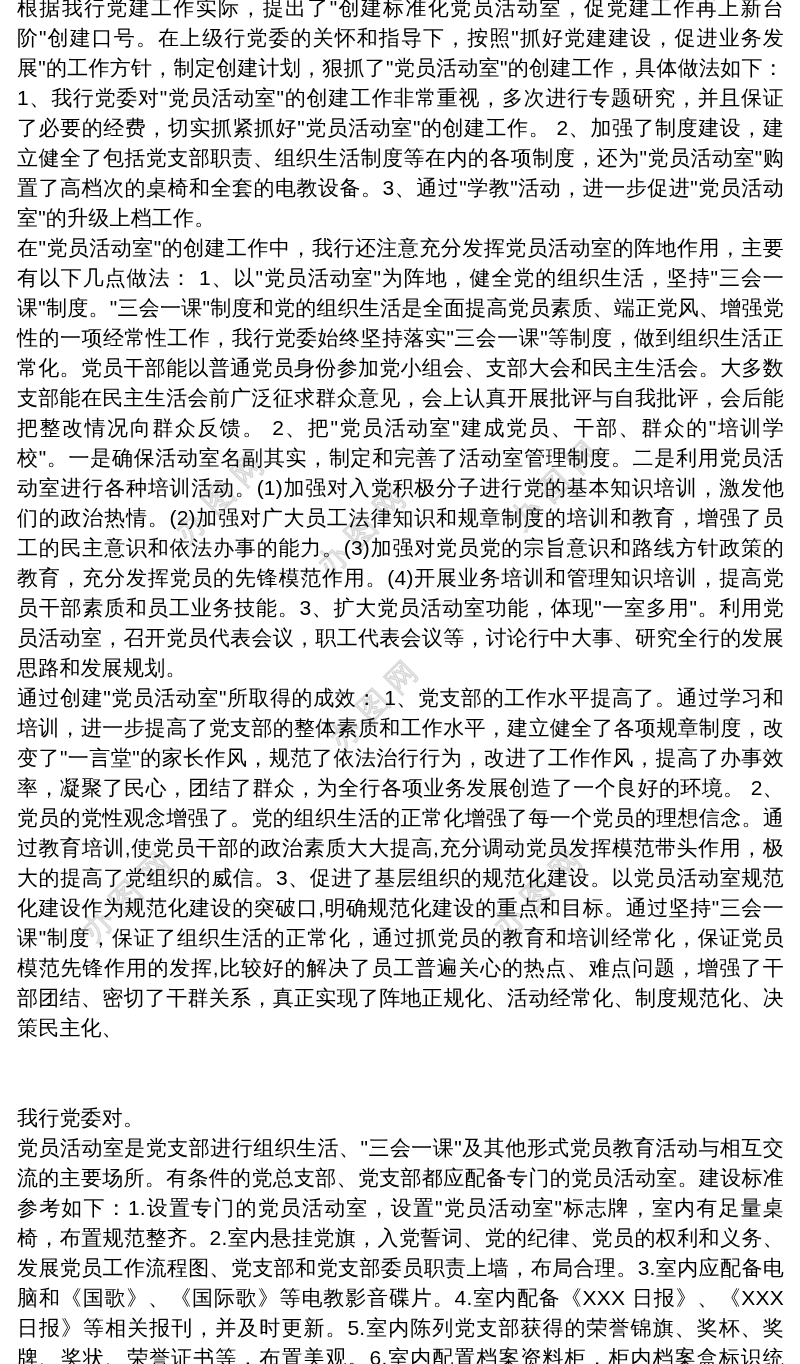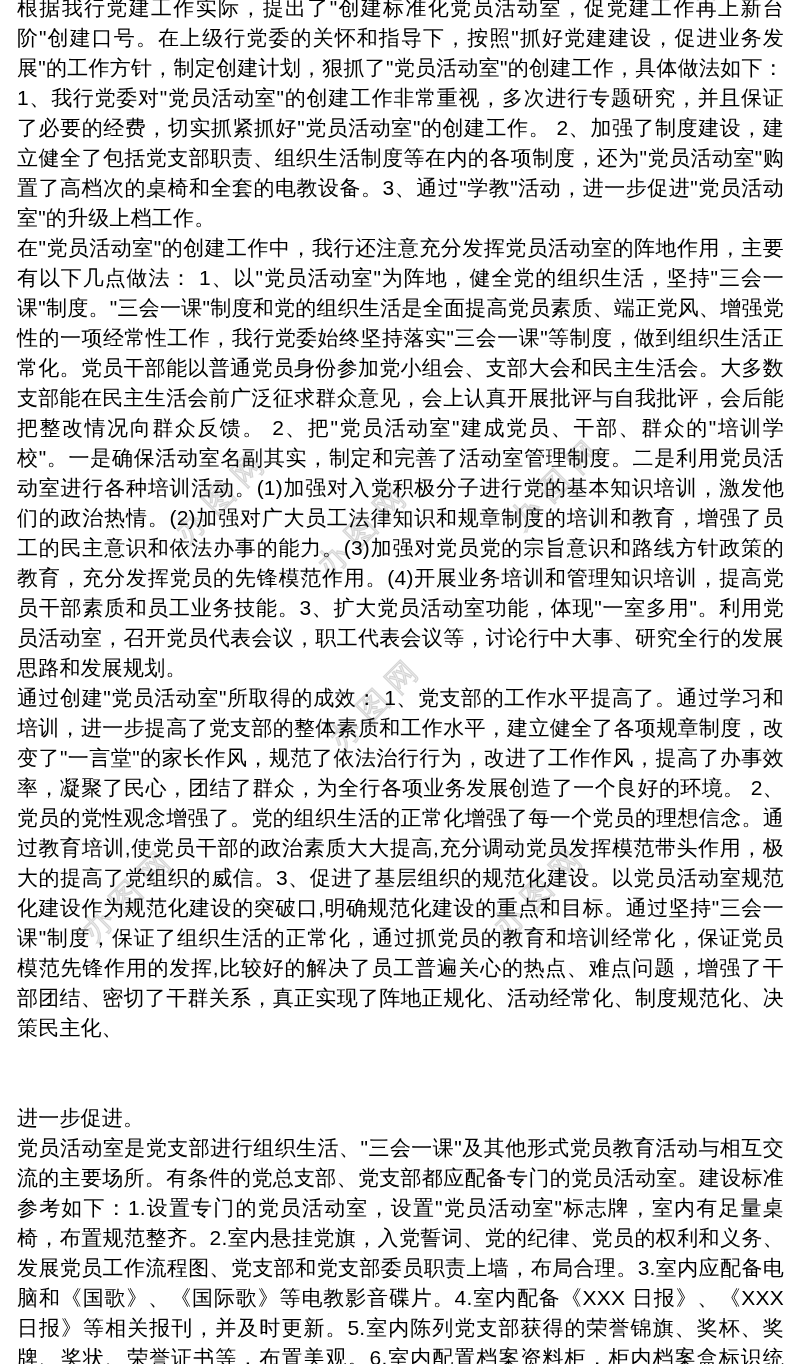--- a/index.html
+++ b/index.html
@@ -60,17 +60,17 @@
   <span class="wm wm2">办图网</span>
   <span class="wm wm3">办图网</span>
   <span class="wm wm4">办图网</span>
   <span class="wm wm5">办图网</span>
   <span class="wm wm6">办图网</span>
 
   <div class="doc-content">
     <p>根据我行党建工作实际，提出了"创建标准化党员活动室，促党建工作再上新台阶"创建口号。在上级行党委的关怀和指导下，按照"抓好党建建设，促进业务发展"的工作方针，制定创建计划，狠抓了"党员活动室"的创建工作，具体做法如下：  1、我行党委对"党员活动室"的创建工作非常重视，多次进行专题研究，并且保证了必要的经费，切实抓紧抓好"党员活动室"的创建工作。 2、加强了制度建设，建立健全了包括党支部职责、组织生活制度等在内的各项制度，还为"党员活动室"购置了高档次的桌椅和全套的电教设备。3、通过"学教"活动，进一步促进"党员活动室"的升级上档工作。</p>
     <p>在"党员活动室"的创建工作中，我行还注意充分发挥党员活动室的阵地作用，主要有以下几点做法：  1、以"党员活动室"为阵地，健全党的组织生活，坚持"三会一课"制度。"三会一课"制度和党的组织生活是全面提高党员素质、端正党风、增强党性的一项经常性工作，我行党委始终坚持落实"三会一课"等制度，做到组织生活正常化。党员干部能以普通党员身份参加党小组会、支部大会和民主生活会。大多数支部能在民主生活会前广泛征求群众意见，会上认真开展批评与自我批评，会后能把整改情况向群众反馈。  2、把"党员活动室"建成党员、干部、群众的"培训学校"。一是确保活动室名副其实，制定和完善了活动室管理制度。二是利用党员活动室进行各种培训活动。(1)加强对入党积极分子进行党的基本知识培训，激发他们的政治热情。(2)加强对广大员工法律知识和规章制度的培训和教育，增强了员工的民主意识和依法办事的能力。(3)加强对党员党的宗旨意识和路线方针政策的教育，充分发挥党员的先锋模范作用。(4)开展业务培训和管理知识培训，提高党员干部素质和员工业务技能。3、扩大党员活动室功能，体现"一室多用"。利用党员活动室，召开党员代表会议，职工代表会议等，讨论行中大事、研究全行的发展思路和发展规划。</p>
     <p>通过创建"党员活动室"所取得的成效：  1、党支部的工作水平提高了。通过学习和培训，进一步提高了党支部的整体素质和工作水平，建立健全了各项规章制度，改变了"一言堂"的家长作风，规范了依法治行行为，改进了工作作风，提高了办事效率，凝聚了民心，团结了群众，为全行各项业务发展创造了一个良好的环境。  2、党员的党性观念增强了。党的组织生活的正常化增强了每一个党员的理想信念。通过教育培训,使党员干部的政治素质大大提高,充分调动党员发挥模范带头作用，极大的提高了党组织的威信。3、促进了基层组织的规范化建设。以党员活动室规范化建设作为规范化建设的突破口,明确规范化建设的重点和目标。通过坚持"三会一课"制度，保证了组织生活的正常化，通过抓党员的教育和培训经常化，保证党员模范先锋作用的发挥,比较好的解决了员工普遍关心的热点、难点问题，增强了干部团结、密切了干群关系，真正实现了阵地正规化、活动经常化、制度规范化、决策民主化、</p>
-    <p class="after-gap">进一步促进。</p>
+    <p class="after-gap">我行党委对。</p>
     <p>党员活动室是党支部进行组织生活、"三会一课"及其他形式党员教育活动与相互交流的主要场所。有条件的党总支部、党支部都应配备专门的党员活动室。建设标准参考如下：1.设置专门的党员活动室，设置"党员活动室"标志牌，室内有足量桌椅，布置规范整齐。2.室内悬挂党旗，入党誓词、党的纪律、党员的权利和义务、发展党员工作流程图、党支部和党支部委员职责上墙，布局合理。3.室内应配备电脑和《国歌》、《国际歌》等电教影音碟片。4.室内配备《XXX 日报》、《XXX 日报》等相关报刊，并及时更新。5.室内陈列党支部获得的荣誉锦旗、奖杯、奖牌、奖状、荣誉证书等，布置美观。6.室内配置档案资料柜，柜内档案盒标识统一，分类齐全;党建文献书籍摆放规范。7.党员活动室由党支部管理，并有党员活动室管理制度。</p>
   </div>
 
 </div>
 
 </body></html>

